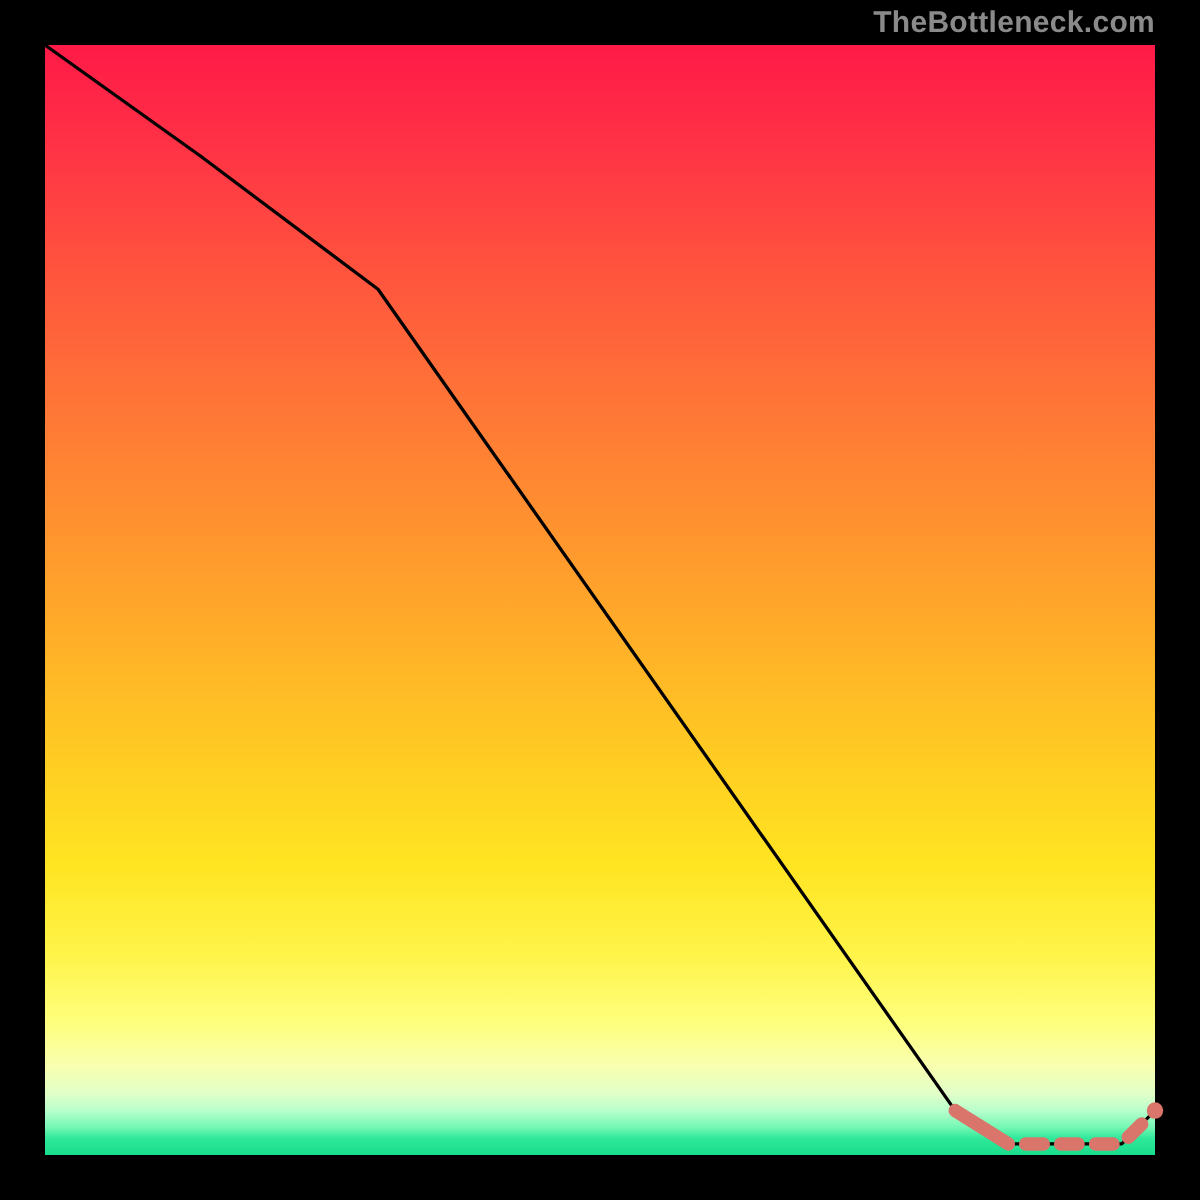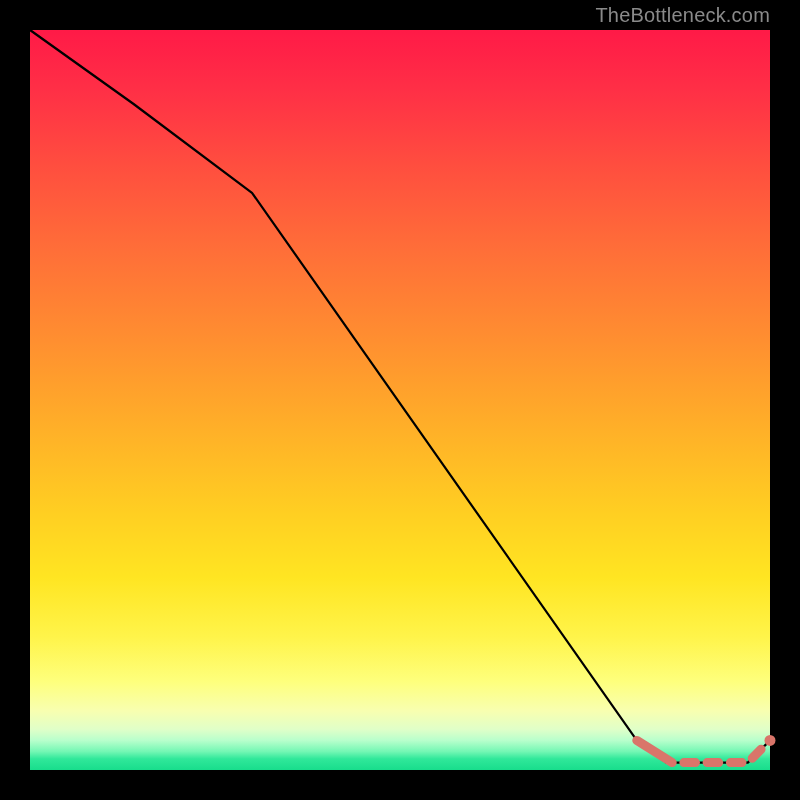--- a/index.html
+++ b/index.html
@@ -52,20 +52,21 @@
     height: 740px;
     overflow: visible;
   }
   .watermark {
     position: absolute;
     top: 4px;
     right: 30px;
     color: #8a8a8a;
     font-size: 20px;
     letter-spacing: 0.2px;
+    font-weight: bold;
   }
   .line-main {
     fill: none;
     stroke: #000;
     stroke-width: 2.2;
     stroke-linejoin: round;
     stroke-linecap: round;
   }
   .dash-seg {
     fill: none;

